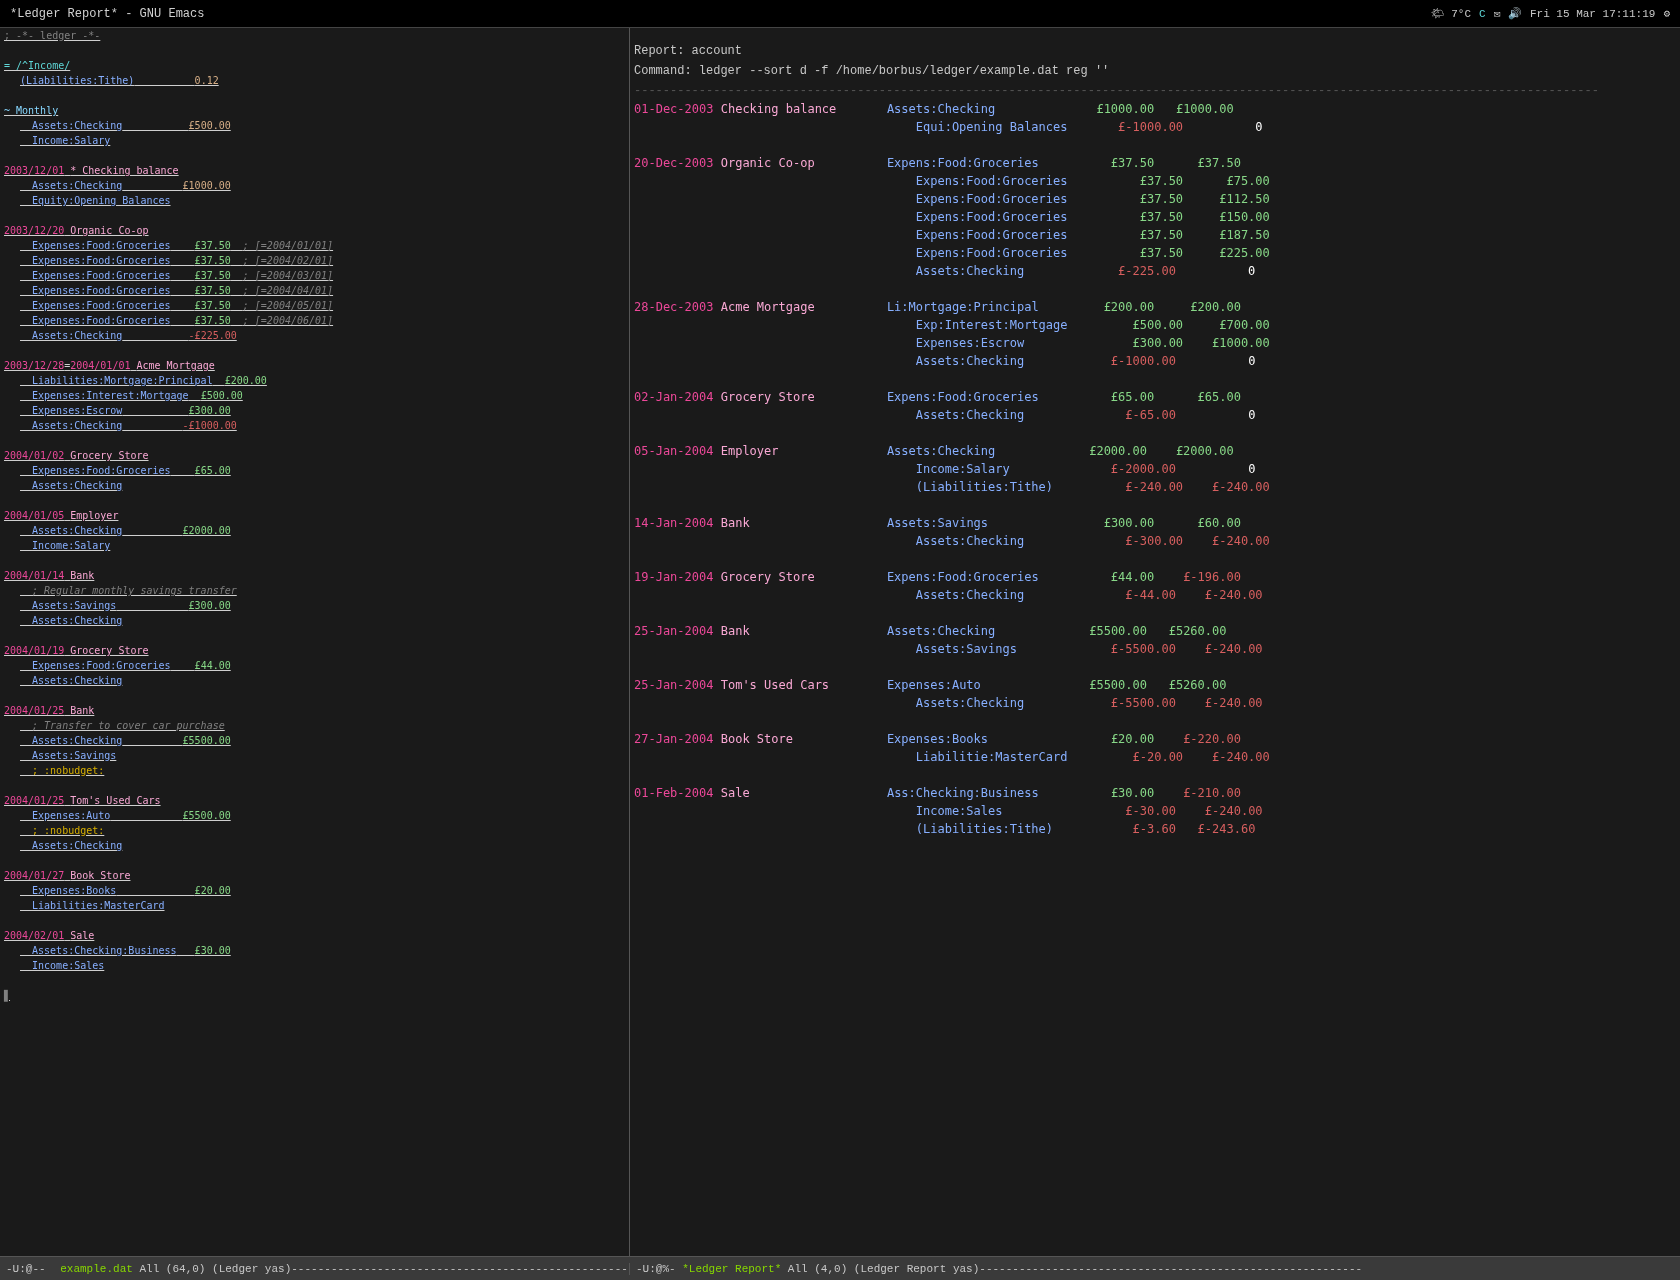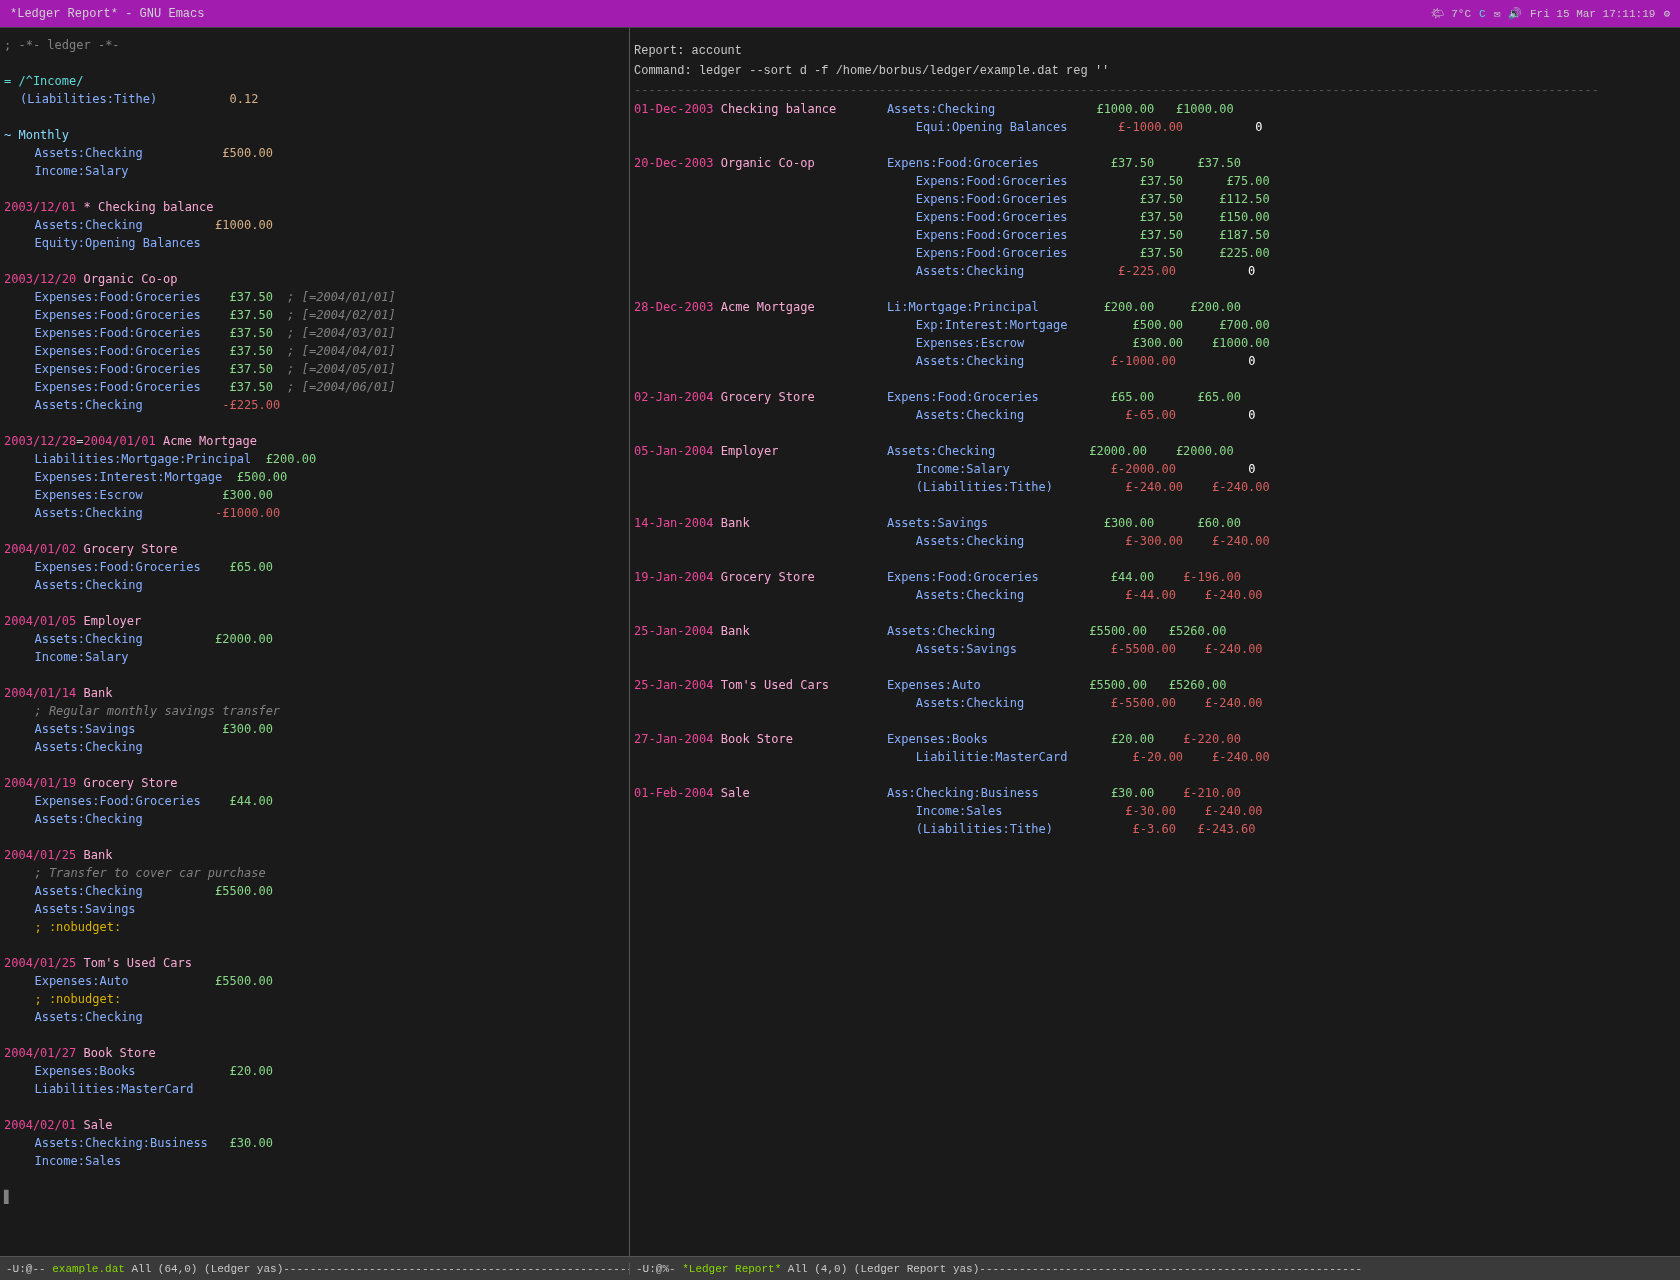--- a/index.html
+++ b/index.html
@@ -8,21 +8,21 @@
       color: #d0d0d0;
       font-family: 'Courier New', Courier, monospace;
       font-size: 12px;
       width: 1680px;
       height: 1280px;
       overflow: hidden;
     }
 
     
     #titlebar {
-      background: #a21caf;
+      background: #000000;
       height: 28px;
       display: flex;
       align-items: center;
       justify-content: space-between;
       padding: 0 10px;
       border-bottom: 1px solid #444;
     }
     #titlebar-right {
       display: flex;
       align-items: center;
@@ -104,23 +104,24 @@
 
     
     .report-header { color: #c8c8c8; margin-bottom: 2px; }
 
     pre {
       white-space: pre;
       line-height: 1.5;
     }
 
     .left-content {
-      padding: 8px 4px;
-      font-size: 12px;
-      line-height: 1.5;
+      padding: 0 4px;
+      font-size: 10px;
+      line-height: 1.5;
+      text-decoration: underline;
     }
 
     .right-content {
       padding: 14px 4px;
       font-size: 12px;
       line-height: 1.5;
     }
 
     .indent1 { padding-left: 16px; }
 
@@ -260,18 +261,18 @@
 <span class="date-col cyan">01-Feb-2004</span> <span class="payee">Sale</span>                   <span class="account-col blue">Ass:Checking:Business</span>          <span class="pos-amount">£30.00</span>    <span class="neg-amount">£-210.00</span>
                                        <span class="account-col blue">Income:Sales</span>                 <span class="neg-amount">£-30.00</span>    <span class="neg-amount">£-240.00</span>
                                        <span class="account-col blue">(Liabilities:Tithe)</span>           <span class="neg-amount">£-3.60</span>   <span class="neg-amount">£-243.60</span>
 </pre>
     </div>
   </div>
 </div>
 
 <div id="statusbar">
   <div class="status-left">
-    <span style="color:#c8c8c8;">-U:@--  <span style="color:#87d700;">example.dat</span>     All (64,0)     (Ledger yas)----------------------------------------------------------------------</span>
+    <span style="color:#c8c8c8;">-U:@--  <span style="color:#87d700;margin-left:8px;">example.dat</span>     All (64,0)     (Ledger yas)----------------------------------------------------------------------</span>
   </div>
   <div class="status-right">
     <span style="color:#c8c8c8;">-U:@%-  <span style="color:#87d700;">*Ledger Report*</span>  All (4,0)      (Ledger Report yas)----------------------------------------------------------</span>
   </div>
 </div>
 
 </body></html>

